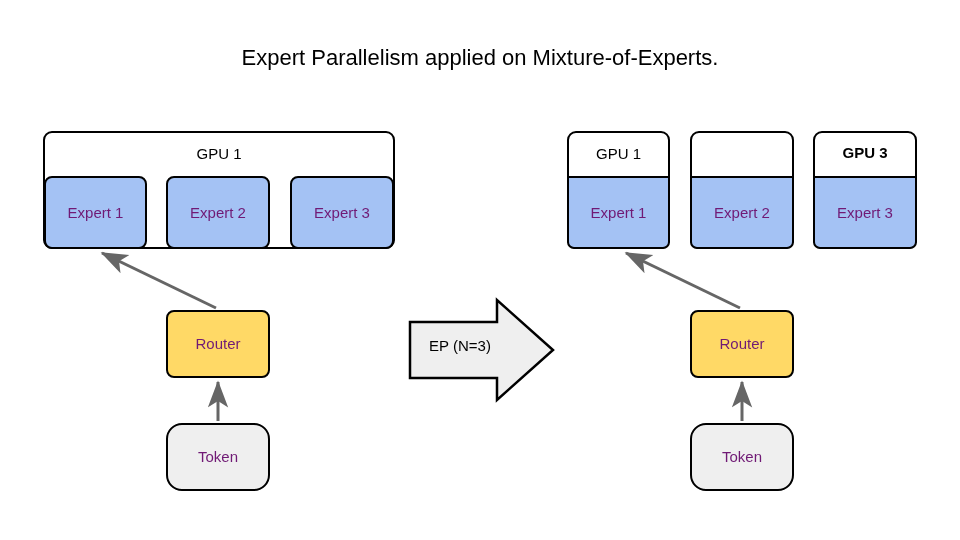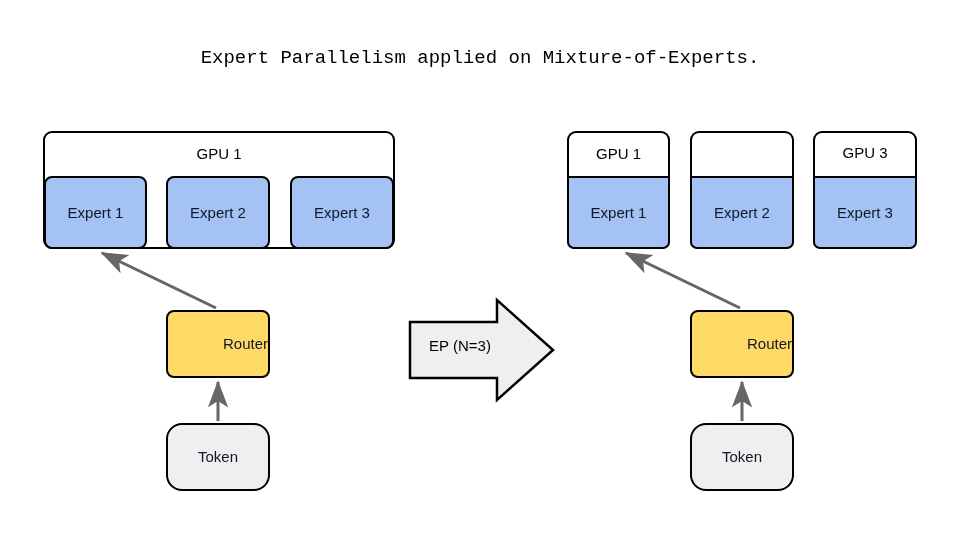--- a/index.html
+++ b/index.html
@@ -22,38 +22,37 @@
     height: 540px;
   }
 
   
   .title {
     position: absolute;
     left: 0;
     top: 41px;
     width: 960px;
     text-align: center;
-    font-size: 19px;
+    font-size: 22px;
     line-height: 34px;
     color: #000000;
     white-space: nowrap;
-    font-family: Liberation Mono, monospace;
   }
 
   
   .box {
     position: absolute;
     box-sizing: border-box;
     border: 2px solid #000000;
     display: flex;
     align-items: center;
     justify-content: center;
     font-size: 15px;
     line-height: 18px;
-    color: #0f172a;
+    color: #701a75;
   }
   .gpu-shell {
     background: #ffffff;
     border-radius: 9px;
   }
   .gpu-label {
     position: absolute;
     box-sizing: border-box;
     display: flex;
     align-items: center;
@@ -69,21 +68,20 @@
   }
   .expert-flush {
     background: #a4c2f4;
     border-radius: 0 0 7px 7px;
     border: 2px solid #000000;
     border-top-width: 2px;
   }
   .router {
     background: #ffd966;
     border-radius: 8px;
-    justify-content: flex-end;
   }
   .token {
     background: #efefef;
     border-radius: 16px;
   }
 
   .svg-layer {
     position: absolute;
     left: 0; top: 0;
     width: 960px;
@@ -136,21 +134,21 @@
   <div class="box expert-flush" style="left:567px; top:176px; width:103px; height:73px;">
     <span>Expert 1</span>
   </div>
 
   <div class="box gpu-shell" style="left:690px; top:131px; width:104px; height:118px;"></div>
   <div class="box expert-flush" style="left:690px; top:176px; width:104px; height:73px;">
     <span>Expert 2</span>
   </div>
 
   <div class="box gpu-shell" style="left:813px; top:131px; width:104px; height:118px;"></div>
-  <div class="gpu-label" style="left:813px; top:131px; width:104px; height:44px;">GPU 3</div>
+  <div class="gpu-label" style="left:813px; top:131px; width:104px; height:44px;font-weight:bold;">GPU 3</div>
   <div class="box expert-flush" style="left:813px; top:176px; width:104px; height:73px;">
     <span>Expert 3</span>
   </div>
 
   <div class="box router" style="left:690px; top:310px; width:104px; height:68px;">
     <span>Router</span>
   </div>
 
   <div class="box token" style="left:690px; top:423px; width:104px; height:68px;">
     <span>Token</span>

